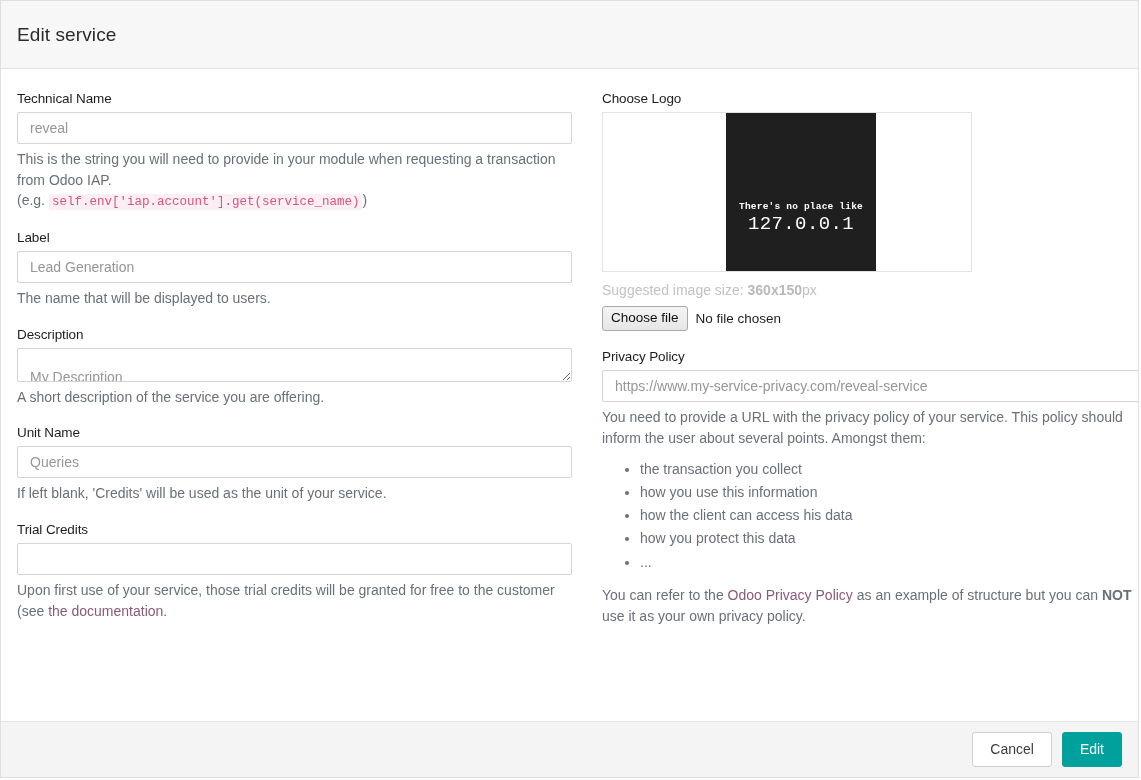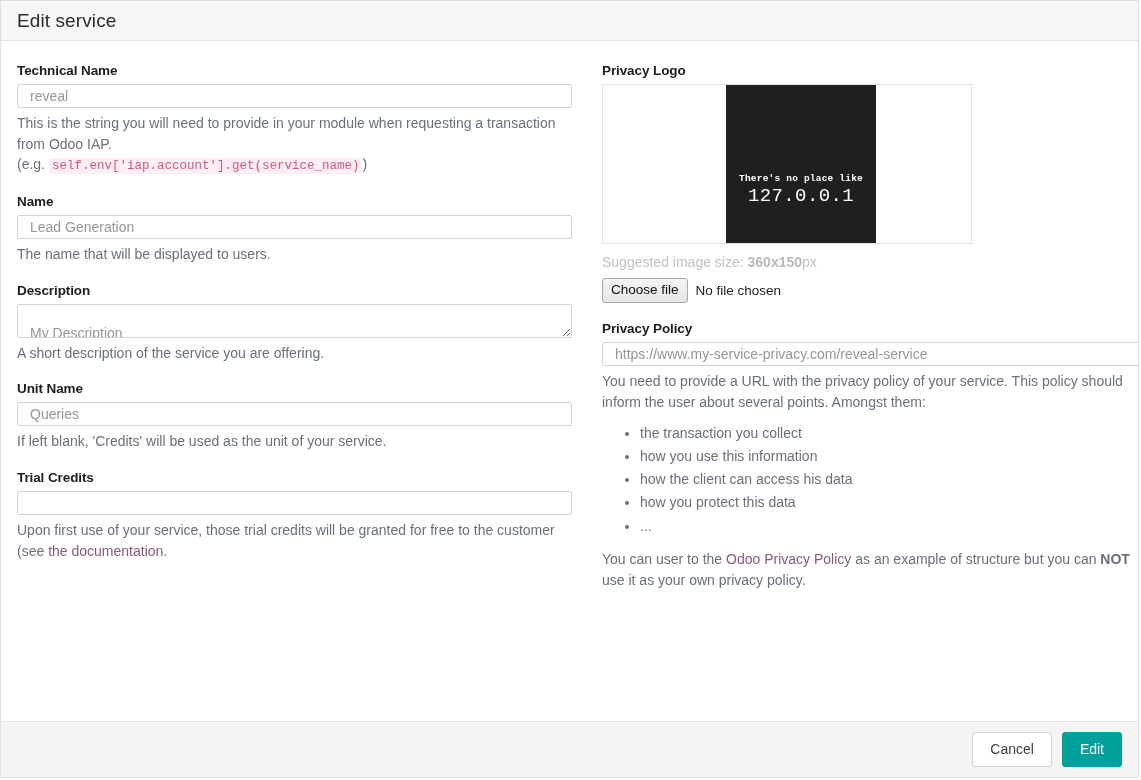--- a/index.html
+++ b/index.html
@@ -23,21 +23,21 @@
     height: 778px;
     border: 1px solid #dfdfdf;
     box-sizing: border-box;
     background: #ffffff;
     display: flex;
     flex-direction: column;
   }
 
   
   .modal-header {
-    height: 40px;
+    height: 68px;
     background: #f7f7f7;
     border-bottom: 1px solid #e2e2e2;
     box-sizing: border-box;
     display: flex;
     align-items: center;
     padding: 0 16px;
     flex: 0 0 auto;
   }
   .modal-title {
     font-size: 19px;
@@ -70,32 +70,32 @@
     width: 540px;
     flex: 0 0 540px;
   }
 
   .field {
     margin-bottom: 18px;
   }
 
   label.form-label {
     display: block;
-    font-weight: bold;
+    font-weight: normal;
     font-size: 13.5px;
     color: #1d1d1d;
     margin-bottom: 6px;
     letter-spacing: -0.1px;
   }
 
   .form-control {
     display: block;
     width: 100%;
     box-sizing: border-box;
-    height: 24px;
+    height: 32px;
     padding: 4px 12px;
     font-family: "Liberation Sans", sans-serif;
     font-size: 14px;
     color: #2b2b2b;
     background: #ffffff;
     border: 1px solid #d4d4d4;
     border-radius: 2px;
     outline: none;
   }
   .form-control::placeholder {
@@ -267,21 +267,21 @@
           <label class="form-label">Technical Name</label>
           <input class="form-control" type="text" placeholder="reveal" style="">
           <p class="help-text">
             <span>This is the string you will need to provide in your module when requesting a transaction from Odoo IAP.</span><br>
             <span>(e.g.</span>
             <code class="codeline">self.env['iap.account'].get(service_name)</code><span>)</span>
           </p>
         </div>
 
         <div class="field">
-          <label class="form-label">Name</label>
+          <label class="form-label">Label</label>
           <input class="form-control" type="text" placeholder="Lead Generation" style="">
           <p class="help-text">The name that will be displayed to users.</p>
         </div>
 
         <div class="field">
           <label class="form-label">Description</label>
           <textarea class="form-control" rows="1" placeholder="My Description" style=""></textarea>
           <p class="help-text">A short description of the service you are offering.</p>
         </div>
 
@@ -297,21 +297,21 @@
           <p class="help-text"><span>Upon first use of your service, those trial credits will be granted for free to the customer (see </span><a href="#" class="inline-link">the documentation</a><span>.</span></p>
         </div>
 
       </div>
 
       <div class="col-gap"></div>
 
       <div class="col-right">
 
         <div class="field">
-          <label class="form-label">Privacy Logo</label>
+          <label class="form-label">Choose Logo</label>
 
           <div class="logo-frame">
             <div class="logo-image">
               <div class="logo-line1">There's no place like</div>
               <div class="logo-line2">127.0.0.1</div>
             </div>
           </div>
 
           <p class="suggested"><span>Suggested image size: </span><b>360x150</b><span>px</span></p>
 
@@ -328,21 +328,21 @@
           <p class="help-text">You need to provide a URL with the privacy policy of your service. This policy should inform the user about several points. Amongst them:</p>
 
           <ul class="points">
             <li>the transaction you collect</li>
             <li>how you use this information</li>
             <li>how the client can access his data</li>
             <li>how you protect this data</li>
             <li>...</li>
           </ul>
 
-          <p class="help-text"><span>You can user to the </span><a href="#" class="inline-link">Odoo Privacy Policy</a><span> as an example of structure but you can </span><b>NOT</b><span> use it as your own privacy policy.</span></p>
+          <p class="help-text"><span>You can refer to the </span><a href="#" class="inline-link">Odoo Privacy Policy</a><span> as an example of structure but you can </span><b>NOT</b><span> use it as your own privacy policy.</span></p>
         </div>
 
       </div>
     </div>
   </div>
 
   <div class="modal-footer">
     <button class="btn btn-secondary">Cancel</button>
     <button class="btn btn-primary">Edit</button>
   </div>

